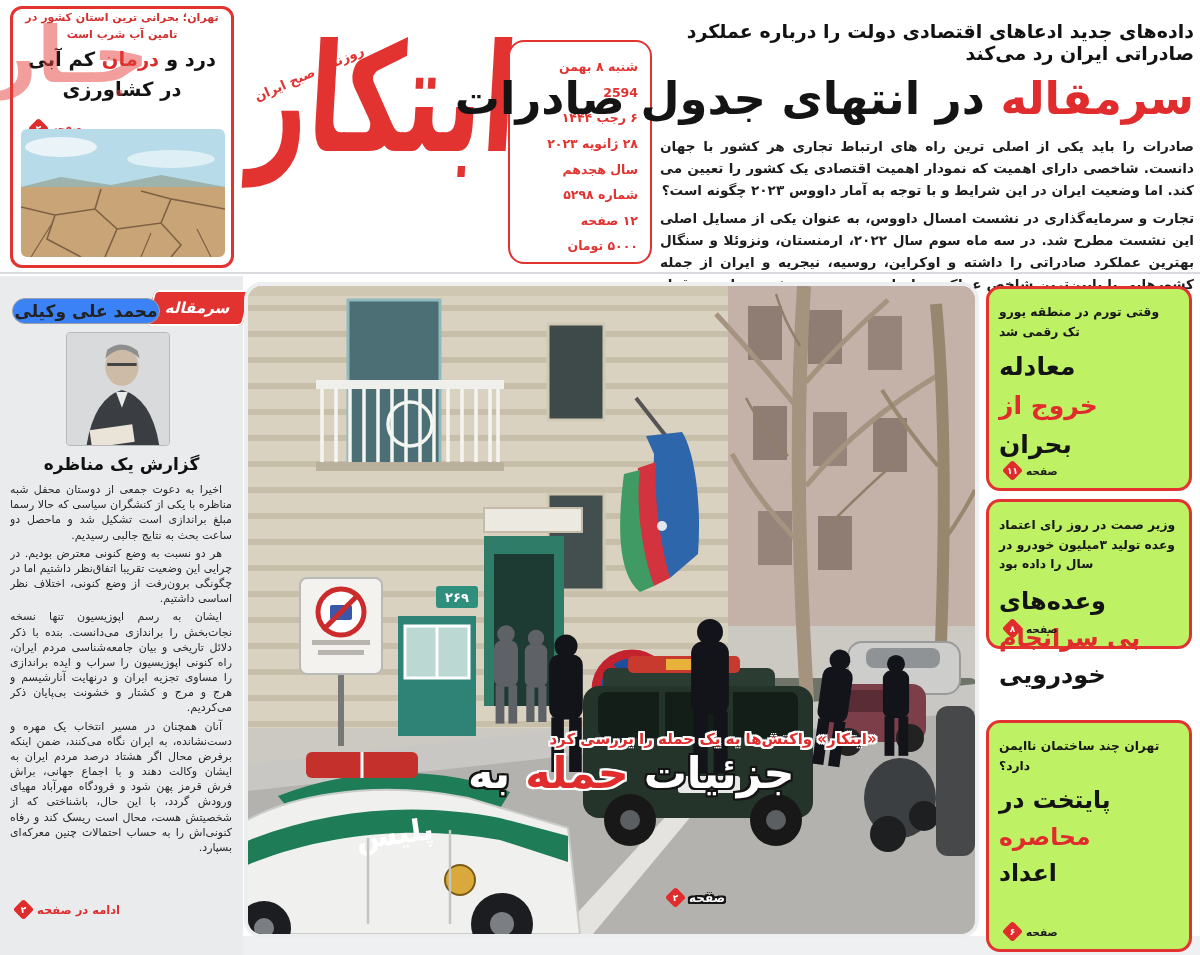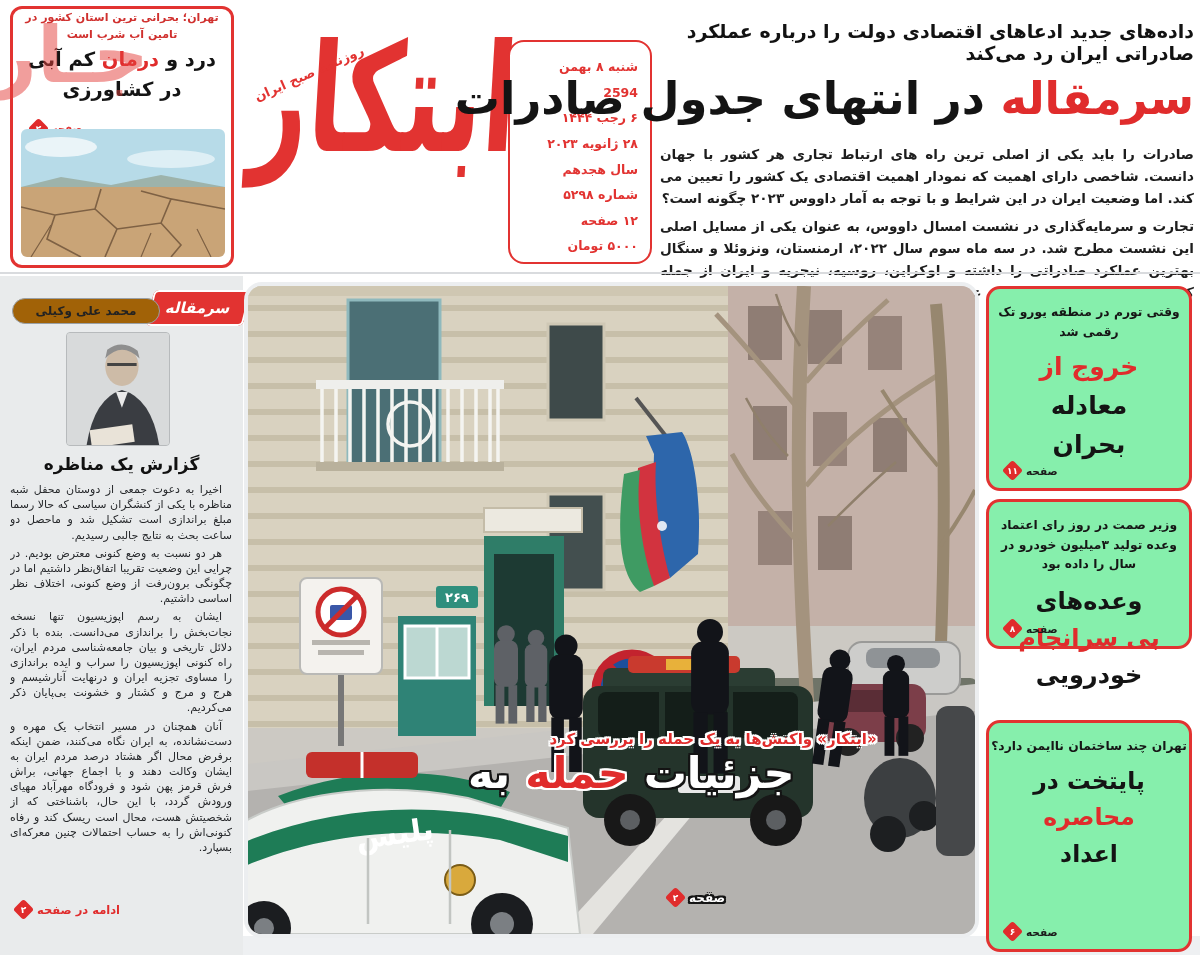--- a/index.html
+++ b/index.html
@@ -15,31 +15,31 @@
   .pgrow{display:flex;align-items:center;font-size:11px;font-weight:700;color:#1a1a1a}
   
   .datebox{border:2.5px solid #e23331;border-radius:16px;background:#fff;color:#e23331;
            font-size:12.5px;font-weight:700;line-height:2.05;text-align:right;padding:12px 12px}
   
   .lead-kick{font-size:19px;font-weight:900;color:#121212;text-align:right}
   .lead-h{font-size:45px;font-weight:900;color:#141414;letter-spacing:-1px;white-space:nowrap}
   .lead-body p{margin:0 0 6px;font-size:13.6px;font-weight:700;line-height:1.62;
                text-align:justify;color:#1d1d1d}
   
-  .box{position:absolute;background:#86efac;border:3px solid #e23331;border-radius:14px;
-       box-sizing:border-box;text-align:center;padding:14px 0 8px}
+  .box{position:absolute;background:#bef264;border:3px solid #e23331;border-radius:14px;
+       box-sizing:border-box;text-align:left;padding:14px 10px 8px}
   .box .kick{font-size:12.3px;font-weight:700;color:#161616;line-height:1.6}
   .box .h{font-size:25px;font-weight:900;color:#141414;line-height:1.55;letter-spacing:-.5px}
   .box .pgref{position:absolute;bottom:10px;left:10px}
   
   .leftcol{background:#e9ebec}
   .srm-badge{background:#e23331;color:#fff;font-size:15px;font-weight:900;padding:9px 16px;
              transform:skewX(-14deg);border-radius:5px;box-shadow:0 0 0 2px #fff inset}
-  .author-pill{background:#a16207;border:1.5px solid #9aa0a6;border-radius:15px;text-align:center;
-               font-size:12px;font-weight:700;color:#222;line-height:24px}
+  .author-pill{background:#3b82f6;border:1.5px solid #9aa0a6;border-radius:15px;text-align:center;
+               font-size:17px;font-weight:700;color:#222;line-height:24px}
   .ed-title{font-size:17px;font-weight:900;color:#111;text-align:center}
   .ed-body p{margin:0 0 3px;font-size:11px;line-height:1.38;text-align:justify;color:#26282b;
              text-indent:10px;font-weight:500}
   
   .wbox{border:3px solid #e23331;border-radius:12px;background:#fff;padding:0 8px;text-align:center}
   .wbox .kick{font-size:11px;font-weight:700;color:#d0302e;line-height:1.55}
   .wbox .h{font-size:19.5px;font-weight:900;color:#141414;line-height:1.55}
   
   .outline-w{color:#fff;text-shadow:-2px -2px 0 #141414,2px -2px 0 #141414,-2px 2px 0 #141414,
              2px 2px 0 #141414,-2px 0 0 #141414,2px 0 0 #141414,0 -2px 0 #141414,0 2px 0 #141414}
@@ -95,21 +95,21 @@
     <div>شماره ۵۲۹۸</div>
     <div>۱۲ صفحه</div>
     <div>۵۰۰۰ تومان</div>
   </div>
 
   <div class="abs" style="left:660px;top:20px;width:534px">
     <div class="lead-kick">داده‌های جدید ادعاهای اقتصادی دولت را درباره عملکرد صادراتی ایران رد می‌کند</div>
     <div class="lead-h" style="margin-top:8px">
       <span class="red">سرمقاله</span><span> در انتهای جدول صادرات</span>
     </div>
-    <div class="lead-body" style="margin-top:18px;height:162px;overflow:hidden">
+    <div class="lead-body" style="margin-top:10px;height:162px;overflow:hidden">
       <p>صادرات را باید یکی از اصلی ترین راه های ارتباط تجاری هر کشور با جهان دانست. شاخصی دارای اهمیت که نمودار اهمیت اقتصادی یک کشور را تعیین می کند. اما وضعیت ایران در این شرایط و با توجه به آمار داووس ۲۰۲۳ چگونه است؟</p>
       <p>تجارت و سرمایه‌گذاری در نشست امسال داووس، به عنوان یکی از مسایل اصلی این نشست مطرح شد. در سه ماه سوم سال ۲۰۲۲، ارمنستان، ونزوئلا و سنگال بهترین عملکرد صادراتی را داشته و اوکراین، روسیه، نیجریه و ایران از جمله کشورهایی با پایین‌ترین شاخص عملکرد صادراتی در بررسی نشست داووس قرار دارند. طی ۱۲ ماه اخیر، علی‌رغم تورم گسترده، ادامه اختلال‌های زنجیره تامین پس از همه‌گیری کرونا، شوک‌های ژئوپلیتیکی از جمله جنگ اوکراین، حجم تجارت جهانی به رکورد ۳۲ تریلیون دلار رسید.</p>
     </div>
     <div class="pgrow" style="justify-content:flex-end;margin-top:2px">
       <span>شرح در صفحه</span>
       <span class="pgd">
           <i>۹</i>
         </span>
     </div>
   </div>
@@ -332,22 +332,22 @@
       <span class="outline-w" style="font-size:12px">صفحه</span>
       <span class="pgd">
           <i>۲</i>
         </span>
     </div>
   </div>
 
   <div class="box" style="left:986px;top:286px;width:206px;height:205px">
     <div class="kick">وقتی تورم در منطقه یورو تک رقمی شد</div>
     <div class="h" style="margin-top:6px">
+      <div>معادله</div>
       <div><span></span><span class="red">خروج از</span></div>
-      <div>معادله</div>
       <div>بحران</div>
     </div>
     <div class="pgrow pgref" style="font-size:10.5px">
       <span>صفحه</span>
       <span class="pgd">
           <i>۱۱</i>
         </span>
     </div>
   </div>
 

